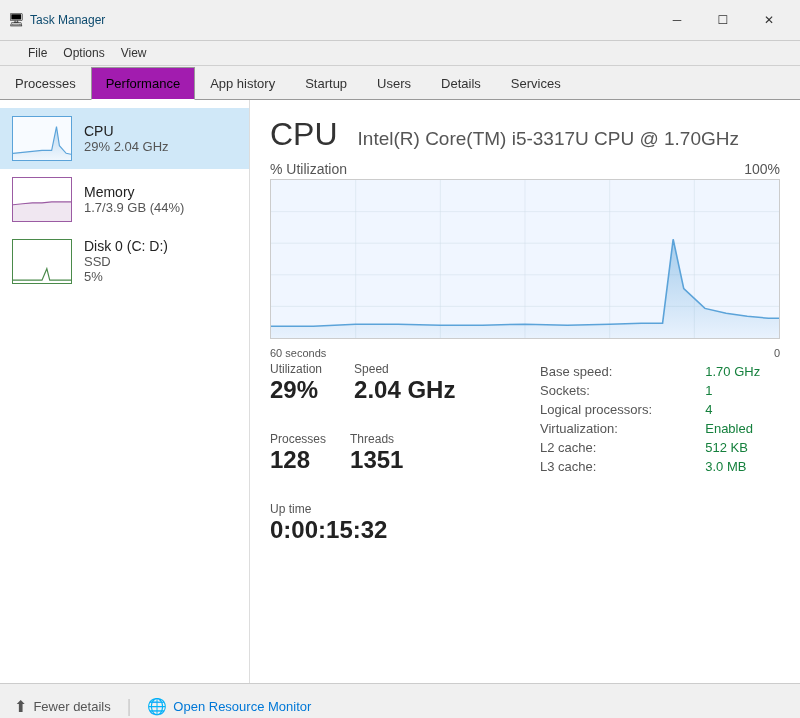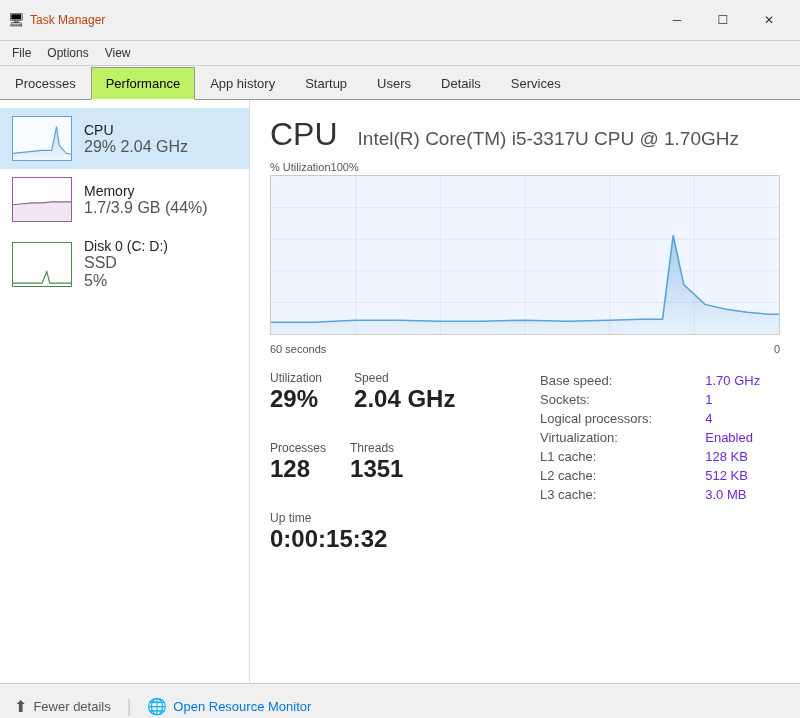--- a/index.html
+++ b/index.html
@@ -7,51 +7,51 @@
 
     
     .title-bar {
       background: #f0f0f0;
       display: flex; align-items: center; justify-content: space-between;
       padding: 6px 8px;
       border-bottom: 1px solid #ccc;
     }
     .title-bar-left { display: flex; align-items: center; gap: 6px; }
     .title-bar-icon { width: 16px; height: 16px; }
-    .title-bar-title { font-size: 12px; color: #c2410c; }
+    .title-bar-title { font-size: 12px; color: #0c4a6e; }
     .title-bar-controls { display: flex; gap: 0; }
     .title-bar-btn {
       width: 46px; height: 28px; border: none; background: transparent;
       cursor: pointer; font-size: 12px; color: #333;
       display: flex; align-items: center; justify-content: center;
     }
 
     
     .menu-bar {
-      display: flex; gap: 0; padding: 2px 4px;
+      display: flex; gap: 0; padding: 2px 20px;
       background: #f0f0f0;
       border-bottom: 1px solid #d0d0d0;
     }
     .menu-item {
       padding: 3px 8px; cursor: pointer; font-size: 12px; color: #333;
     }
 
     
     .tab-bar {
       display: flex; background: #f0f0f0;
       border-bottom: 1px solid #999;
     }
     .tab {
       padding: 8px 14px; cursor: pointer; font-size: 13px; color: #333;
       border: 1px solid transparent;
       position: relative; top: 1px;
       white-space: nowrap;
     }
     .tab.active {
-      background: #bef264;
+      background: #a21caf;
       border: 1px solid #999;
       border-bottom: 1px solid #fff;
       color: #000;
     }
 
     
     .main-content {
       display: flex;
       background: #fff;
       height: calc(718px - 90px - 45px);
@@ -74,21 +74,21 @@
       width: 60px; height: 45px;
       border: 1px solid #aaa;
       background: #fff;
       flex-shrink: 0;
       position: relative;
       overflow: hidden;
     }
     .sidebar-mini-graph svg { width: 100%; height: 100%; }
     .sidebar-info {}
     .sidebar-item-name { font-size: 14px; font-weight: 500; color: #222; }
-    .sidebar-item-sub { font-size: 16px; color: #555; }
+    .sidebar-item-sub { font-size: 13px; color: #555; }
 
     
     .detail-pane {
       flex: 1;
       padding: 16px 20px;
       overflow: auto;
     }
     .detail-header {
       display: flex; align-items: baseline; gap: 20px;
       margin-bottom: 8px;
@@ -97,46 +97,46 @@
     .detail-subtitle { font-size: 19px; color: #555; }
 
     
     .chart-area {
       border: 1px solid #ccc;
       background: #f8fbff;
       position: relative;
       margin-bottom: 8px;
     }
     .chart-labels-top {
-      display: flex; justify-content: flex-start;
-      font-size: 11px; color: #555;
+      display: flex; justify-content: space-between;
+      font-size: 14px; color: #555;
       margin-bottom: 2px;
     }
     .chart-labels-bottom {
       display: flex; justify-content: space-between;
       font-size: 11px; color: #555;
       margin-top: 2px;
     }
 
     
     .stats-section {
       display: flex; gap: 22px;
-      margin-top: 16px;
+      margin-top: 3px;
     }
     .stats-left { flex: 1; }
     .stats-right { flex: 1; }
 
     .stat-group { margin-bottom: 14px; }
     .stat-label { font-size: 12px; color: #555; }
     .stat-value { font-size: 24px; font-weight: 700; color: #222; }
 
     .info-table { width: 100%; border-collapse: collapse; }
     .info-table tr td { padding: 2px 4px; font-size: 13px; vertical-align: top; }
     .info-table tr td:first-child { color: #555; white-space: nowrap; padding-right: 16px; }
-    .info-table tr td:last-child { color: #6d28d9; font-weight: 400; }
+    .info-table tr td:last-child { color: #15803d; font-weight: 400; }
     .info-table .bold { font-weight: 600; color: #000; }
 
     
     .footer {
       border-top: 1px solid #ccc;
       background: #f0f0f0;
       padding: 8px 14px;
       display: flex; align-items: center; gap: 12px;
       height: 45px;
     }
@@ -328,24 +328,20 @@
             </tr>
             <tr>
               <td>Logical processors:</td>
               <td>4</td>
             </tr>
             <tr>
               <td>Virtualization:</td>
               <td class="bold">Enabled</td>
             </tr>
             <tr>
-              <td>L1 cache:</td>
-              <td>128 KB</td>
-            </tr>
-            <tr>
               <td>L2 cache:</td>
               <td>512 KB</td>
             </tr>
             <tr>
               <td>L3 cache:</td>
               <td>3.0 MB</td>
             </tr>
           </tbody>
         </table>
       </div>

